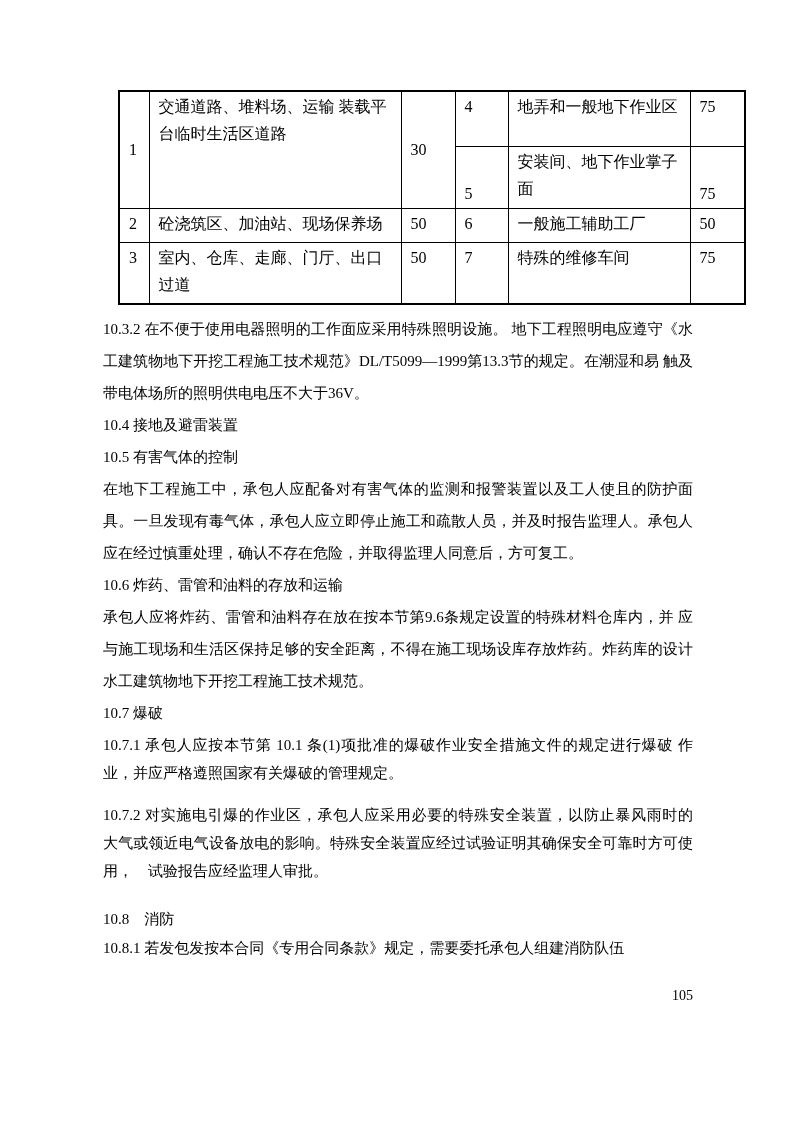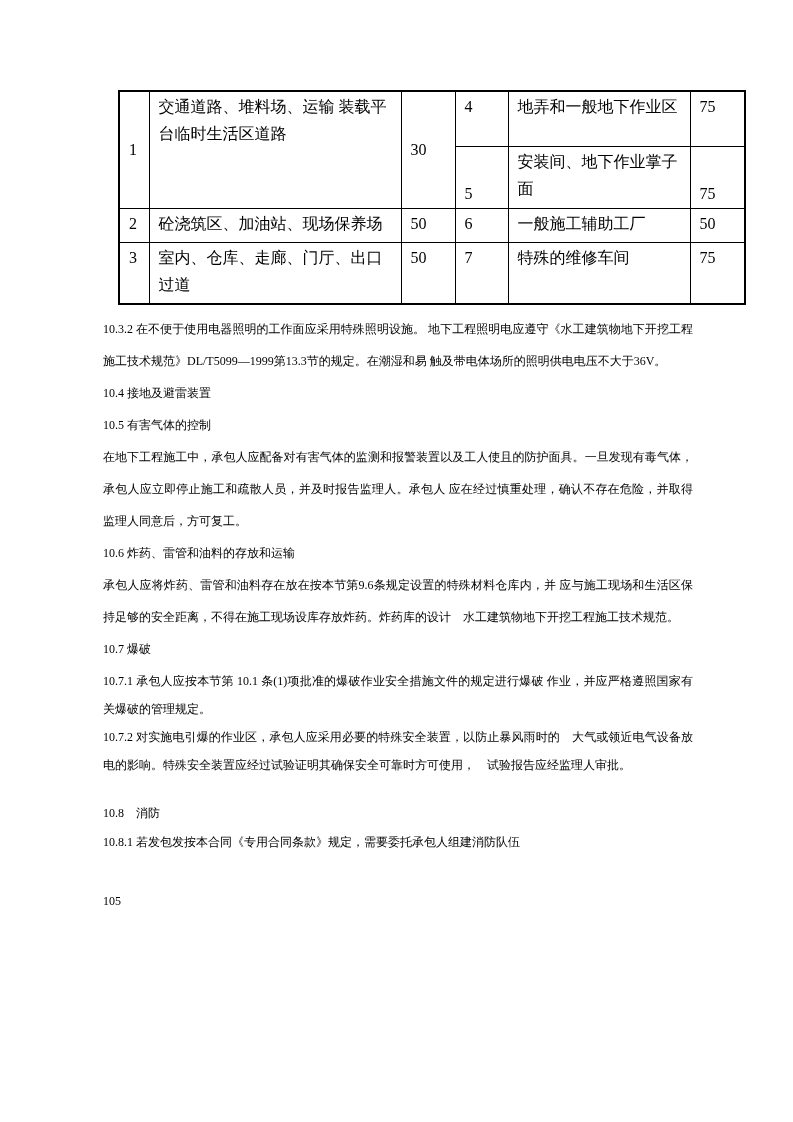--- a/index.html
+++ b/index.html
@@ -35,36 +35,36 @@
     padding: 1px 9px;
     vertical-align: top;
     line-height: 27px;
     overflow: hidden;
     word-break: break-all;
   }
   .va-mid { vertical-align: middle !important; }
   .va-bot { vertical-align: bottom !important; }
   
   .para, .heading {
-    font-size: 12px;
+    font-size: 15px;
     line-height: 32px;
     margin: 0;
     text-align: justify;
     font-weight: normal;
   }
   .heading { text-align: left; }
   .p-10-3-2 { margin-top: 8px; }
   .p-10-7-1 { margin-top: 2px; line-height: 28px; }
-  .p-10-7-2 { margin-top: 0; line-height: 28px; }
+  .p-10-7-2 { margin-top: 14px; line-height: 28px; }
   .h-10-8   { margin-top: 20px; line-height: 28px; }
   .p-10-8-1 { line-height: 30px; text-align: left; }
   .page-number {
-    margin-top: 36px;
-    font-size: 12px;
-    text-align: left;
+    margin-top: 24px;
+    font-size: 14px;
+    text-align: right;
     line-height: 17px;
   }
 </style>
 </head>
 <body>
 
 <div class="page">
 
   <table class="doc-table">
     <colgroup>

